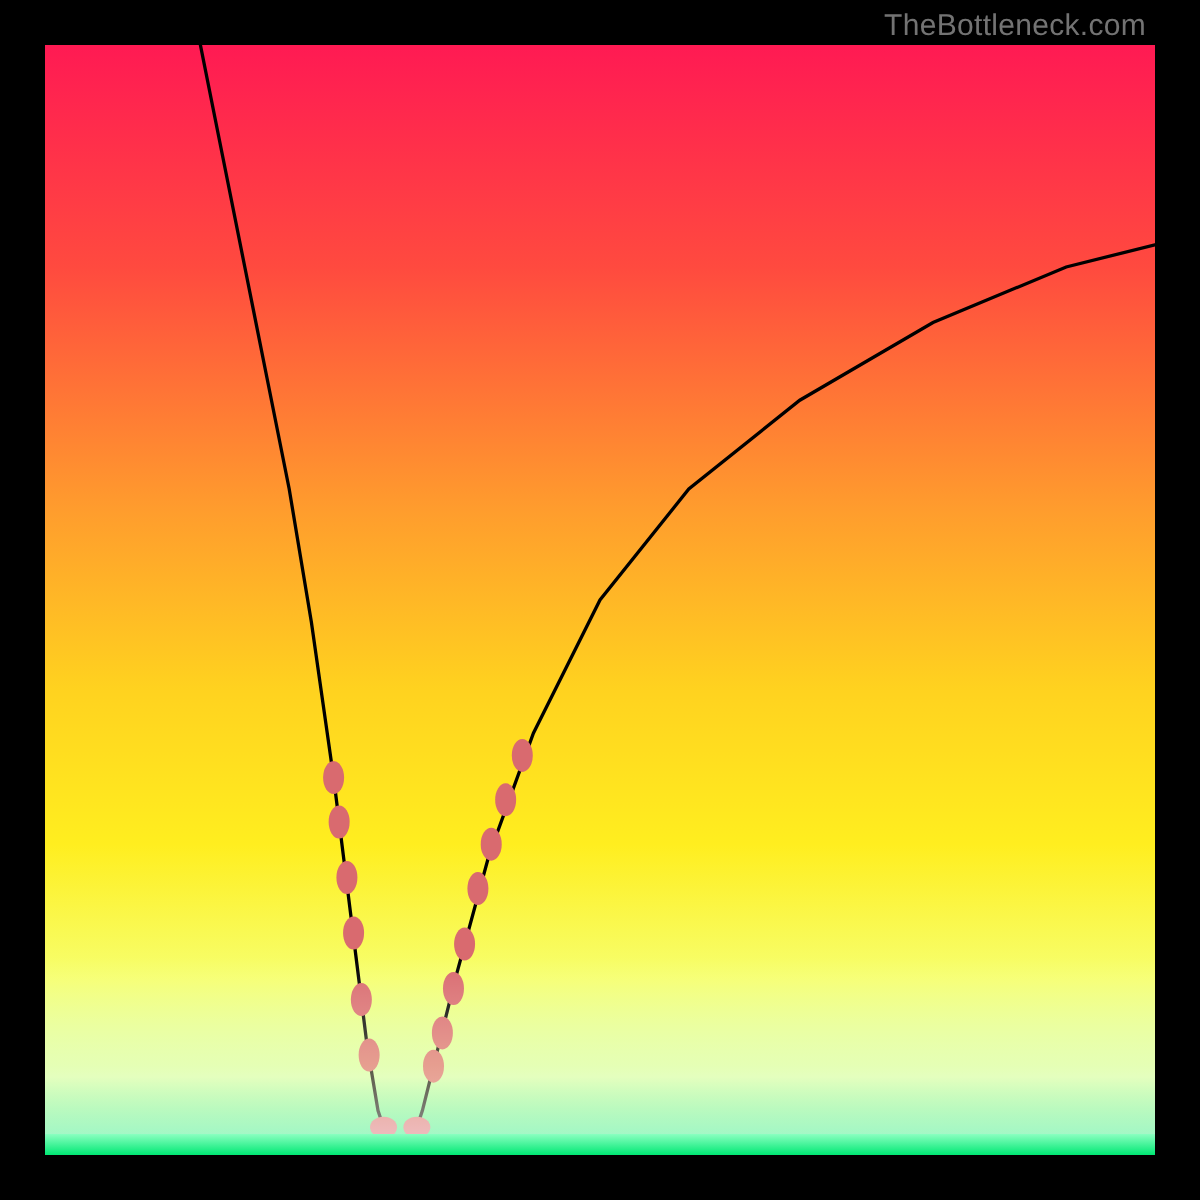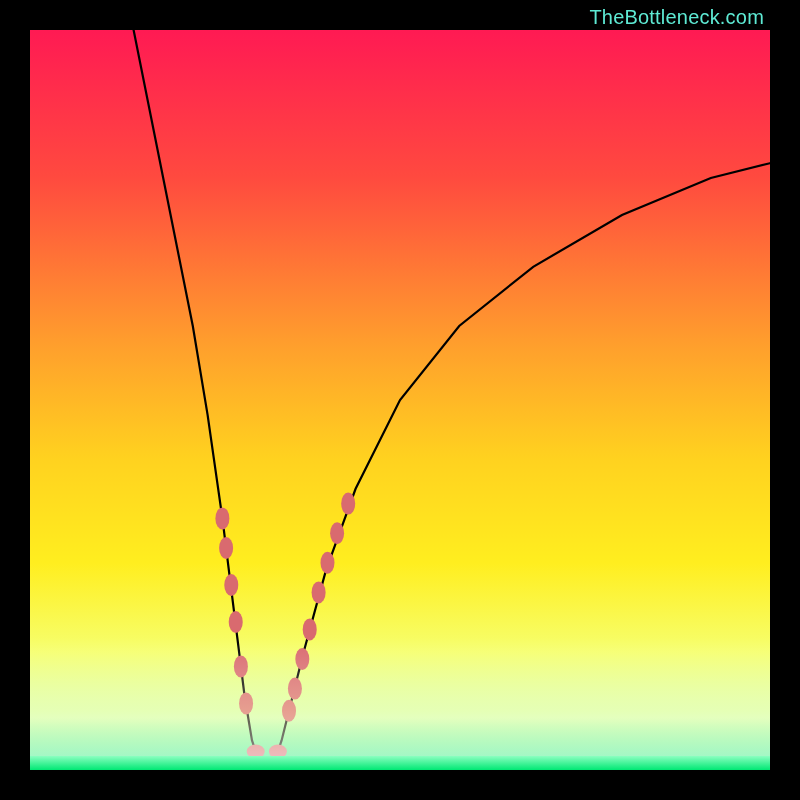--- a/index.html
+++ b/index.html
@@ -52,21 +52,21 @@
     bottom: 0;
     width: 100%;
     z-index: 4;
   }
   .watermark {
     position: absolute;
     top: 6px;
     right: 36px;
     font-family: Arial, Helvetica, sans-serif;
     font-size: 20px;
-    color: #5eead4;
+    color: #737373;
     z-index: 10;
     letter-spacing: 0.2px;
   }
 </style>
 </head>
 <body>
 
 <div class="canvas-wrap">
   <div class="watermark">TheBottleneck.com</div>
 

